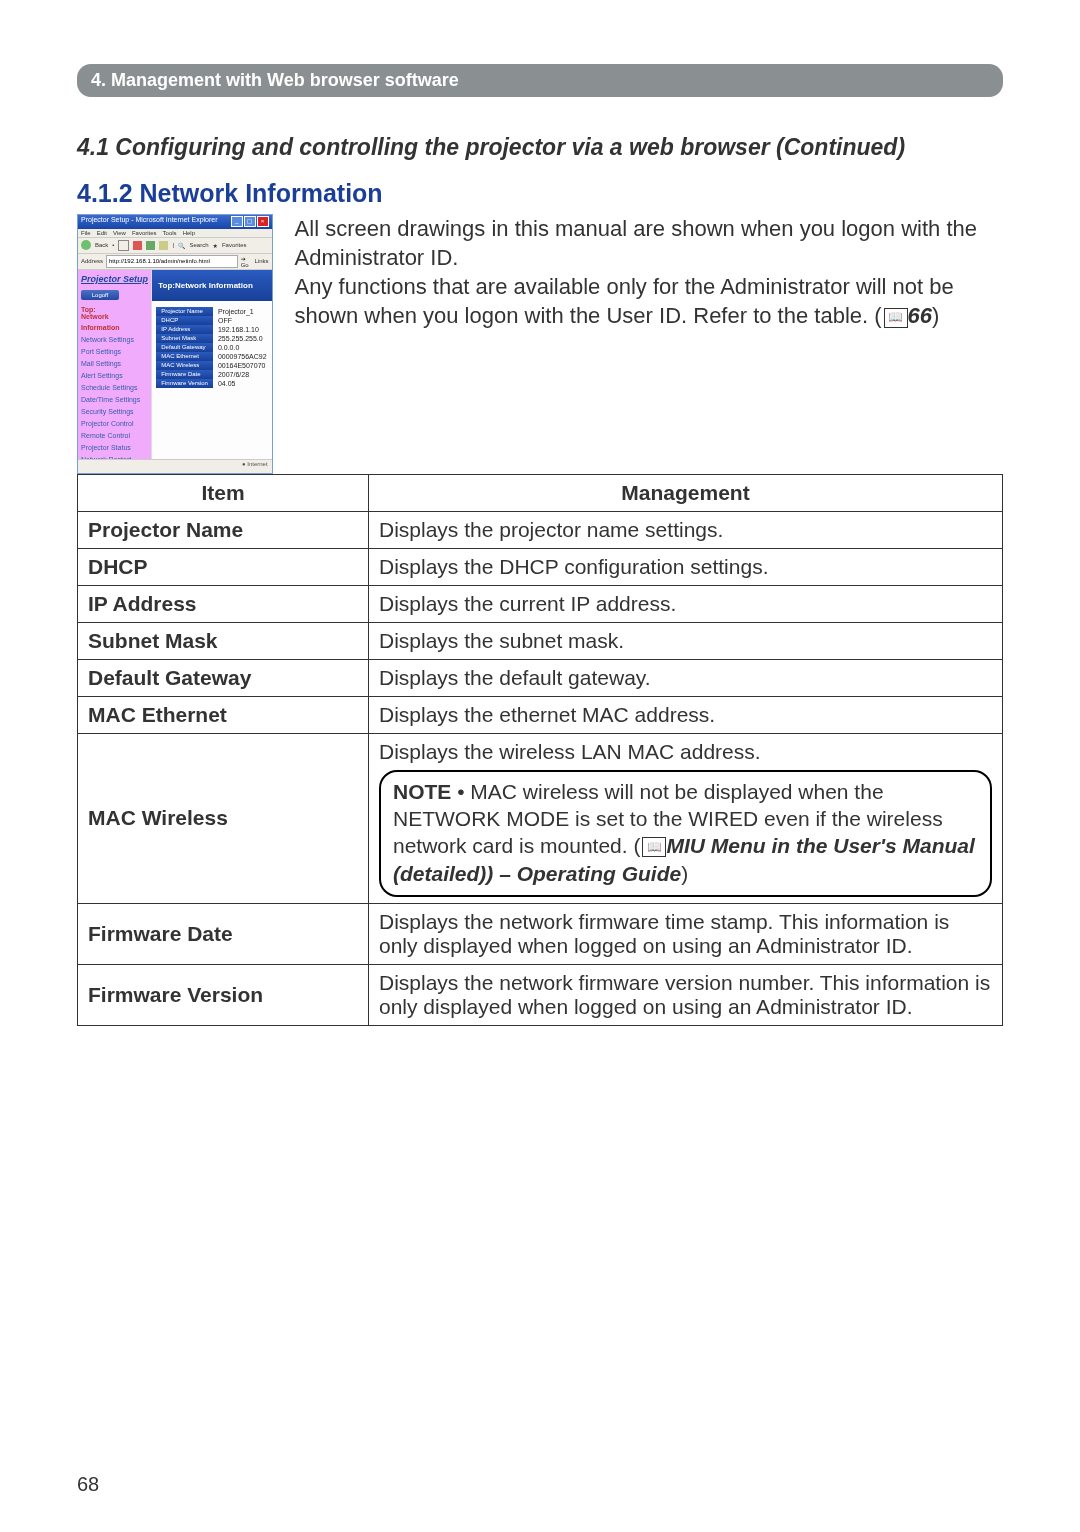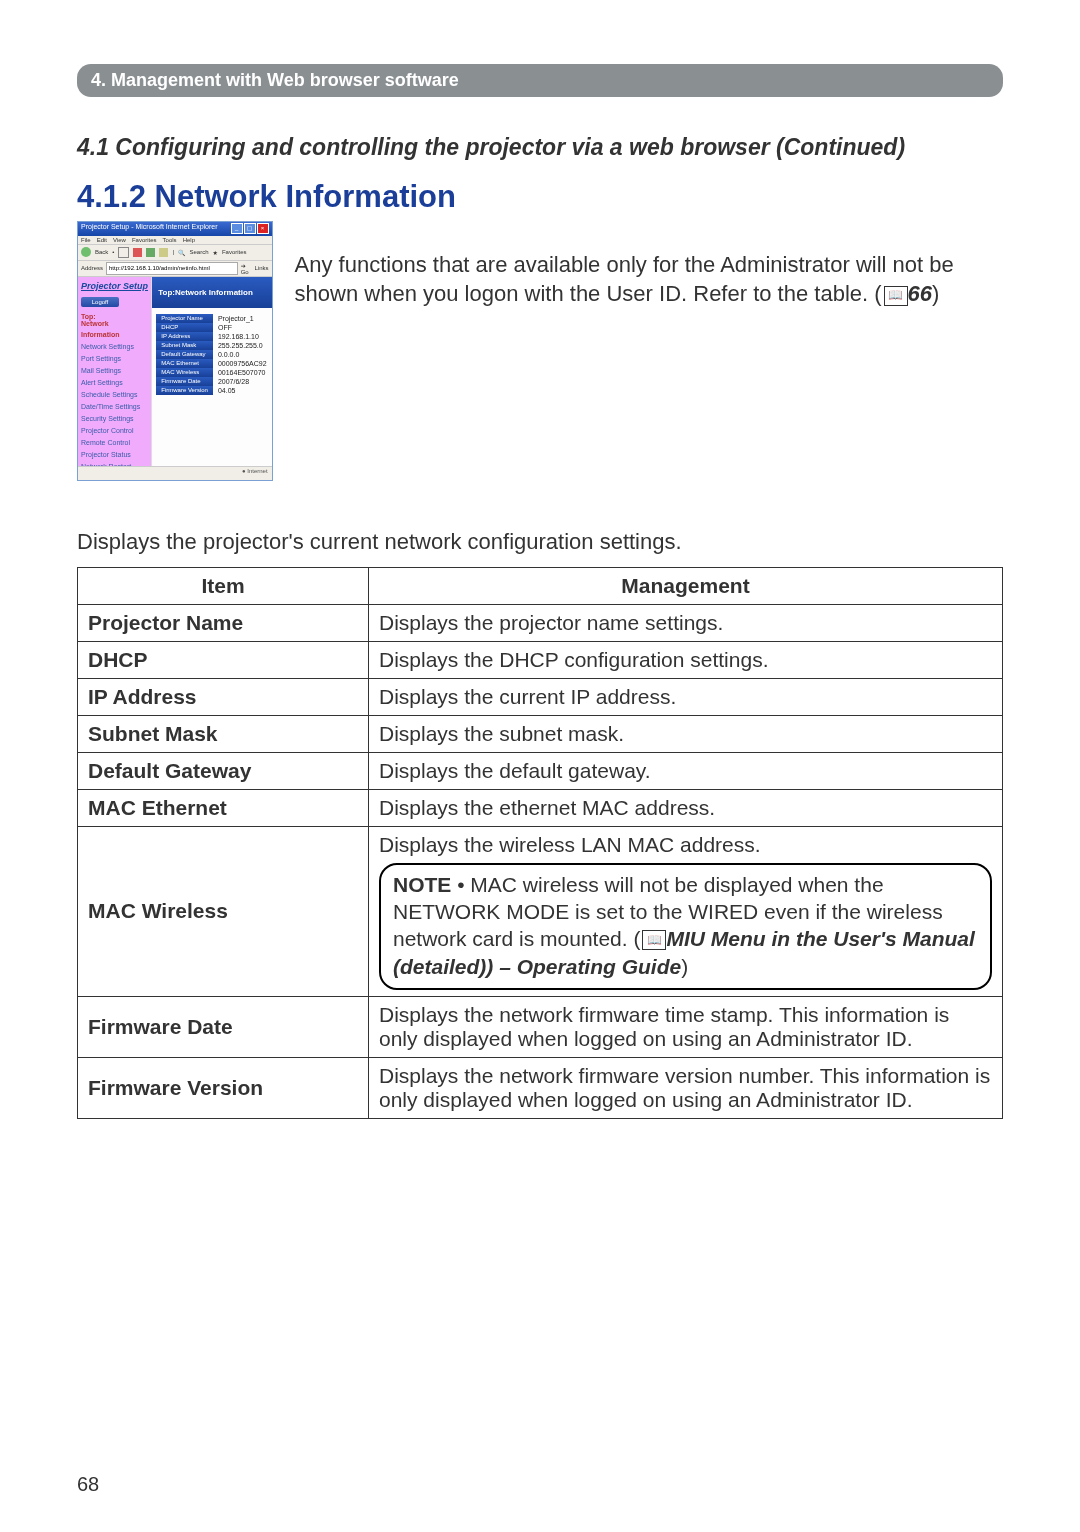--- a/index.html
+++ b/index.html
@@ -29,21 +29,21 @@
   .section-title {
     font-style: italic;
     font-weight: bold;
     font-size: 23px;
     color: #333;
     margin: 36px 0 16px 0;
     line-height: 1.3;
   }
   .subsection-title {
     font-weight: bold;
-    font-size: 31px;
+    font-size: 25px;
     color: #1b3f99;
     margin-bottom: 6px;
   }
   .top-row {
     display: flex;
     gap: 22px;
   }
   .screenshot {
     width: 358px;
     height: 258px;
@@ -306,26 +306,26 @@
                   <td class="v">04.05</td>
                 </tr>
           </tbody>
             </table>
         </div>
       </div>
       <div class="ss-status">● <span>Internet</span></div>
     </div>
 
     <div class="intro-para">
+      <span>All screen drawings in this manual are shown when you logon with the Administrator ID.</span>
       <br>
       <span>Any functions that are available only for the Administrator will not be shown when you logon with the User ID. Refer to the table. (</span><span class="ref-icon">📖</span><b style="font-style:italic">66</b><span>)</span>
     </div>
   </div>
 
-  <div class="paragraph-below">Displays the projector's current network configuration settings.</div>
 
   <table class="info">
     <tbody>
         <tr>
       <th>Item</th>
       <th>Management</th>
     </tr>
     <tr>
       <td class="item">Projector Name</td>
       <td>Displays the projector name settings.</td>

